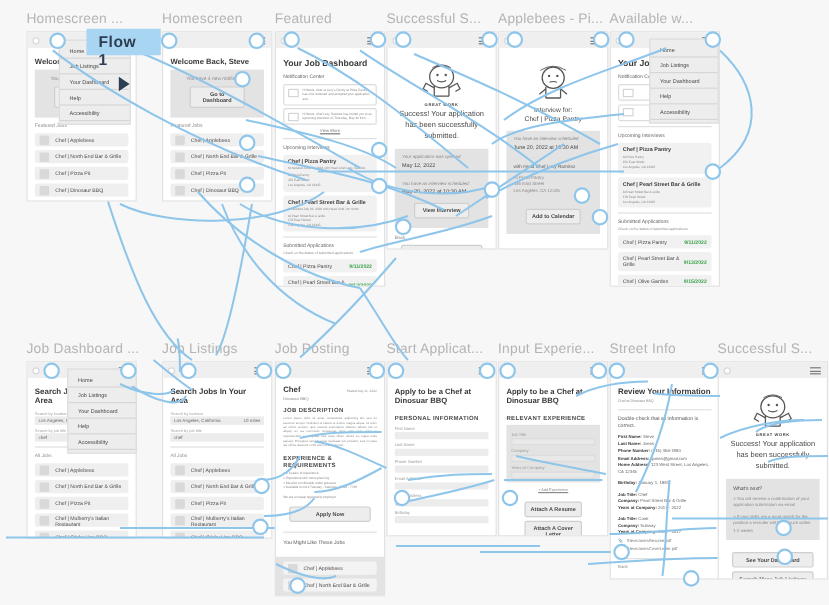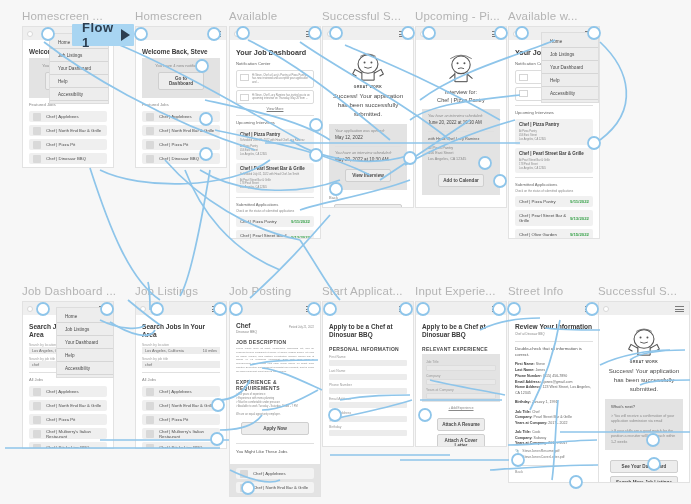--- a/index.html
+++ b/index.html
@@ -66,21 +66,21 @@
   .menu .mi {
     font-size:4.6px; color:#4a4a4a; padding:3.5px 7px 3.5px 8px;
     border-bottom:1px solid #d6d6d6; white-space:nowrap;
   }
   .menu .mi:last-child { border-bottom:1px solid #d6d6d6; }
 
   
   .flowlabel {
     position:absolute; background:#a8d5f2; color:#2c3e50;
     display:flex; align-items:center; gap:7px;
-    padding:3px 10px; z-index:60; border-radius:1px;
+    padding:3px 10px; z-index:60; border-radius:1px;flex-direction:column;
   }
   .flowlabel .ft { font-size:13px; font-weight:bold; letter-spacing:.5px; }
   .flowlabel .play {
     width:0;height:0;border-left:9px solid transparent;
     border-top:6px solid transparent;border-bottom:6px solid transparent;
   }
 
   .notif {
     border:1px solid #dcdcdc; border-radius:2px; background:#fff;
     display:flex; gap:3px; padding:2.5px 3px; margin-bottom:2.5px;
@@ -192,21 +192,21 @@
     <div class="menu" style="left:27px; top:7px; width:60px;">
       <div class="mi">Home</div>
       <div class="mi">Job Listings</div>
       <div class="mi">Your Dashboard</div>
       <div class="mi">Help</div>
       <div class="mi">Accessibility</div>
     </div>
   </div>
 
   <div class="frame" style="left:229px; top:26px; width:92px; height:213px;">
-    <div class="frame-title">Available</div>
+    <div class="frame-title">Featured</div>
     <div class="phone" style="width:92px; height:213px;">
       <div class="statusbar">
         <span class="dot"></span>
         <span class="hamburger">
             <i></i>
             <i></i>
             <i></i>
           </span>
       </div>
       <div class="body">
@@ -286,21 +286,21 @@
           <div class="tiny" style="font-size:4.6px;color:#4a4a4a;">May 20, 2022 at 10:30 AM</div>
           <div class="btn" style="margin-top:6px;">View Interview</div>
         </div>
         <div class="tiny" style="font-size:4px;margin-top:5px;">Back</div>
         <div class="btn wide">Search Job Listings</div>
       </div>
     </div>
   </div>
 
   <div class="frame" style="left:415px; top:26px; width:92px; height:182px;">
-    <div class="frame-title">Upcoming - Pi...</div>
+    <div class="frame-title">Applebees - Pi...</div>
     <div class="phone" style="width:92px; height:182px;">
       <div class="statusbar">
         <span class="dot"></span>
         <span class="hamburger">
             <i></i>
             <i></i>
             <i></i>
           </span>
       </div>
       <div class="body">

